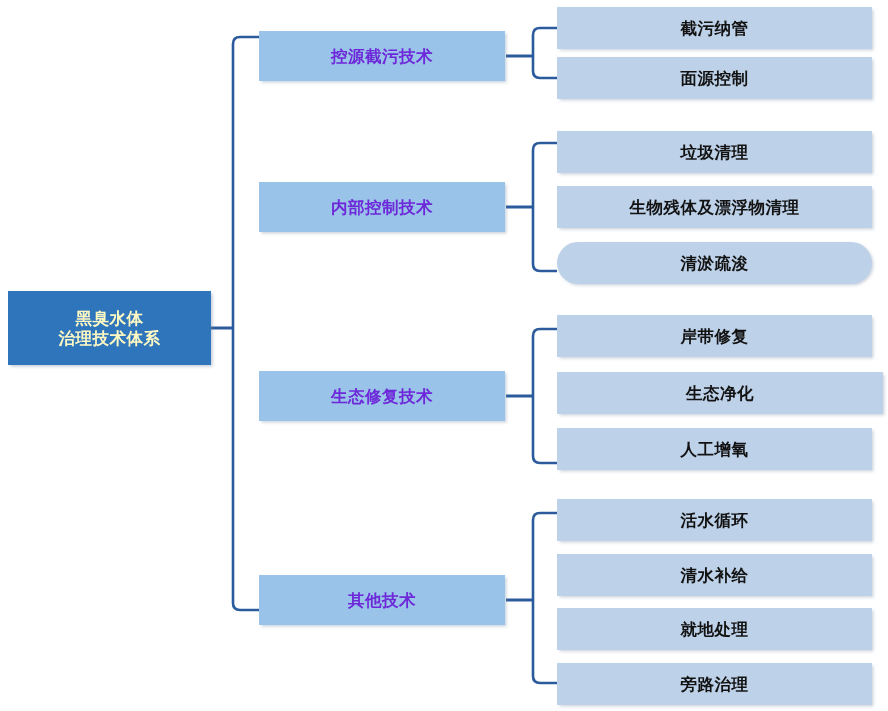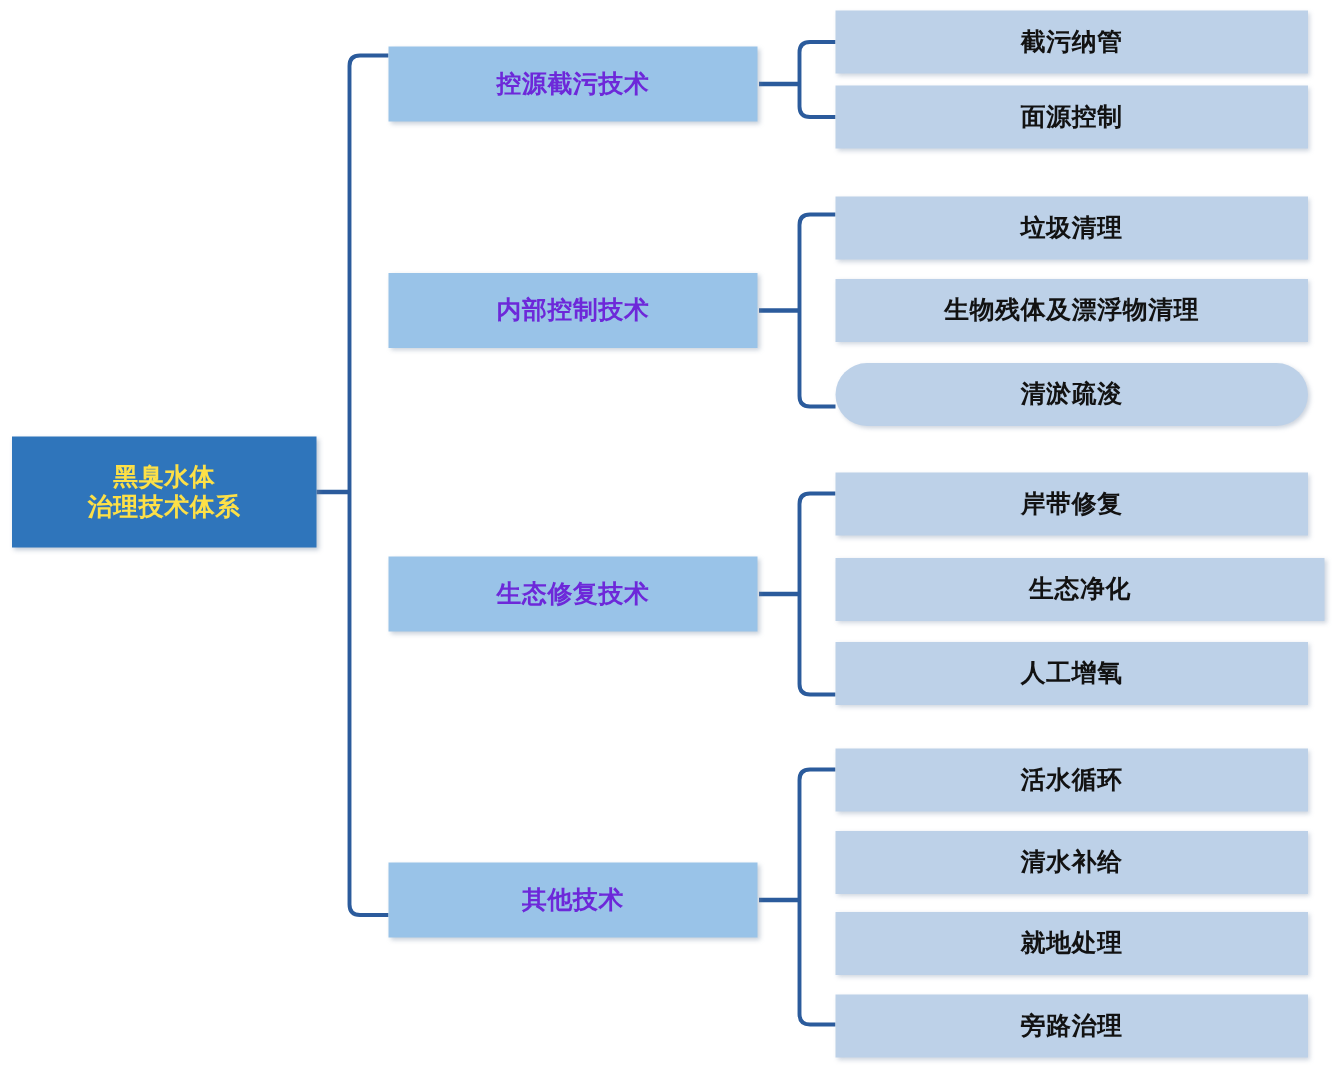--- a/index.html
+++ b/index.html
@@ -24,21 +24,21 @@
     display: flex;
     align-items: center;
     justify-content: center;
     text-align: center;
     font-weight: bold;
     letter-spacing: 0.5px;
     line-height: 1.22;
   }
   .root-node {
     background: #2f75bb;
-    color: #fde047;
+    color: #fef9c3;
     font-size: 16.5px;
     box-shadow: 1.5px 1.5px 3px rgba(120,140,165,0.45);
   }
   .root-node .root-line {
     display: block;
   }
   .l2-node {
     background: #99c3e8;
     color: #6d28d9;
     font-size: 16.5px;

